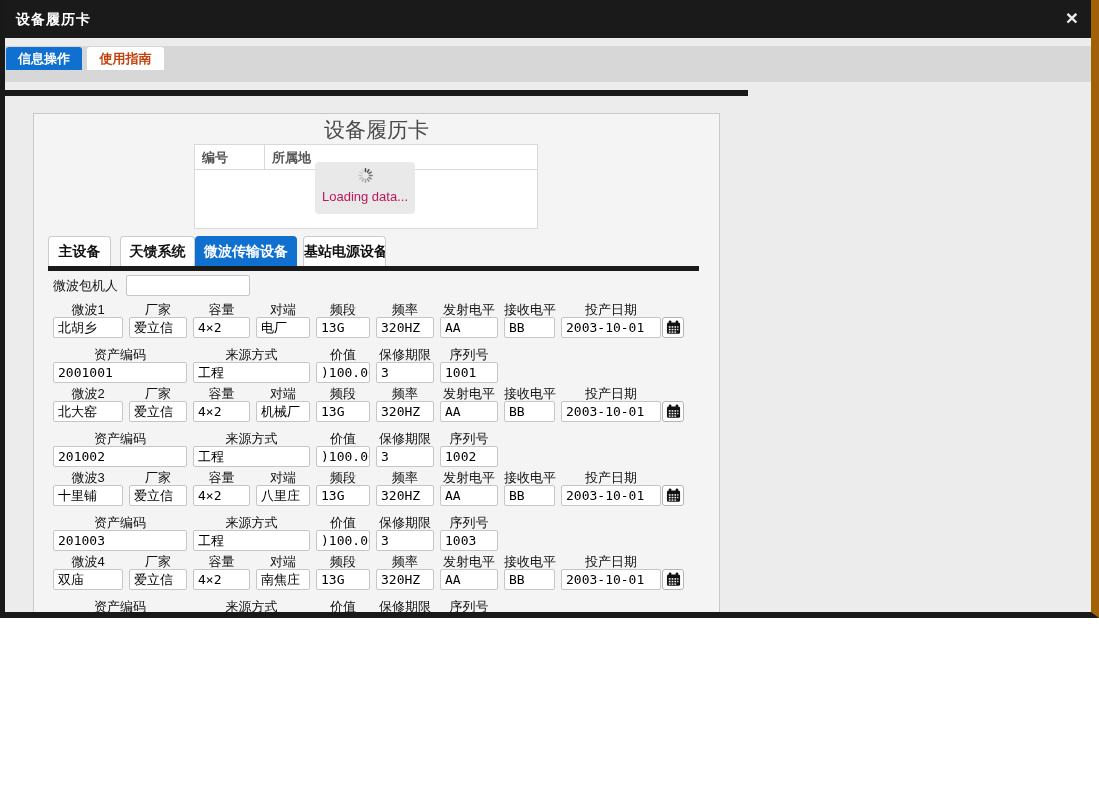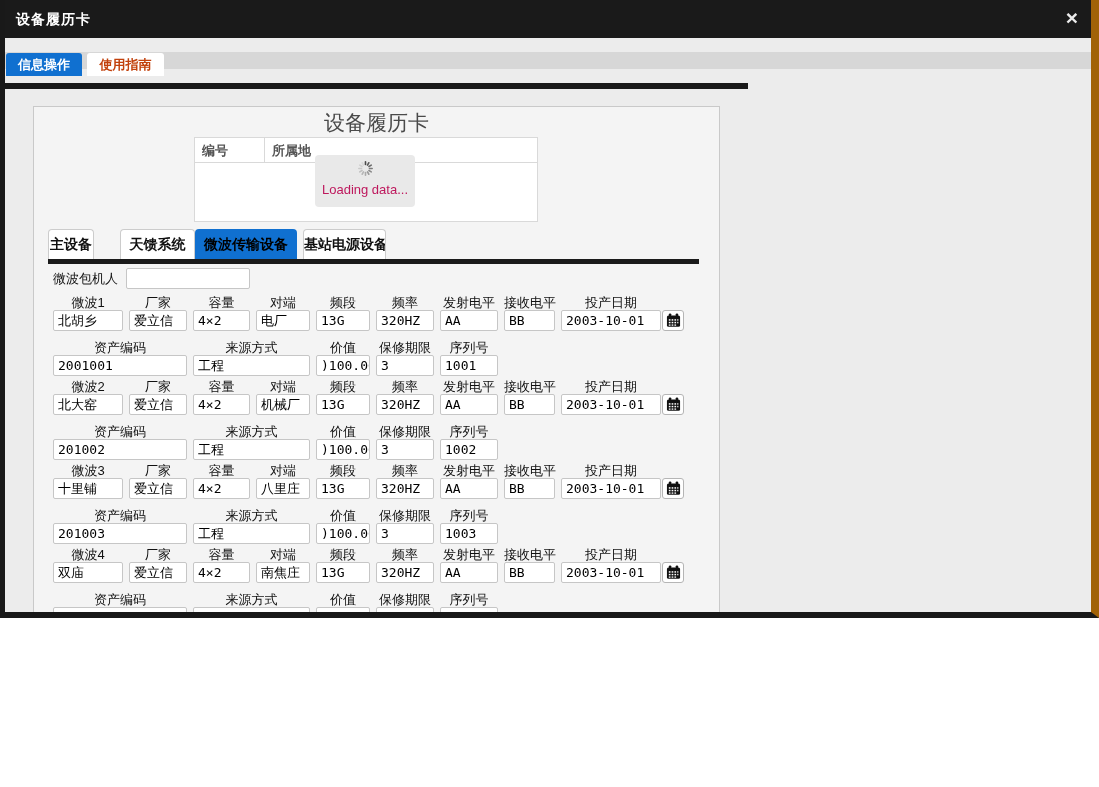--- a/index.html
+++ b/index.html
@@ -8,21 +8,21 @@
   .dialog { position:absolute; left:0; top:0; width:1099px; height:618px;
             border-left:5px solid #191919; border-right:8px solid #a16207; border-bottom:6px solid #191919;
             background:#ececec; overflow:hidden; }
 
   .titlebar { height:38px; background:#1a1a1a; color:#fff; position:relative;
               margin:0 -5px; padding-left:16px; }
   .titlebar .wtitle { font-size:14px; font-weight:bold; line-height:38px; letter-spacing:1px; }
   .close { position:absolute; top:7px; right:18px; color:#ececec; font-size:21px; font-weight:bold;
            line-height:22px; cursor:pointer; }
 
-  .tabstrip { height:17px; background:#d7d7d7; position:relative; margin:14px -5px; padding-left:5px; }
+  .tabstrip { height:36px; background:#d7d7d7; position:relative; margin:8px -5px; padding-left:5px; }
   .mtab { position:absolute; top:1px; height:23px; line-height:23px; text-align:center;
           font-size:13px; font-weight:bold; border-radius:3px 3px 0 0; cursor:pointer; }
   .mtab.t0 { left:6px; width:76px; background:#1070d0; color:#fff; }
   .mtab.t1 { left:87px; width:77px; background:#fff; color:#c2410c; }
   .hr-main { height:6px; background:#191919; width:748px; margin-left:-5px; }
 
   .content { position:relative; height:550px; background:#ececec; }
 
   .panel { position:absolute; left:28px; top:17px; width:687px; height:600px;
            background:#f4f4f4; border:1px solid #c9c9c9; }
@@ -35,23 +35,23 @@
   .st-col { font-size:13px; color:#555; line-height:25px; padding-left:7px; }
   .st-col.c1 { width:70px; border-right:1px solid #d9d9d9; }
   .loading-box { position:absolute; left:120px; top:17px; width:100px; height:52px;
                  background:#e9e9e9; border-radius:4px; text-align:center; z-index:2; padding-top:5px; }
   .loading-text { color:#be185d; font-size:13px; margin-top:1px; }
 
   .eq-tabs { position:absolute; left:14px; top:122px; height:30px; width:660px; }
   .etab { position:absolute; top:0; height:30px; line-height:29px; text-align:center; font-weight:bold;
           font-size:14px; background:#fff; border:1px solid #ccc; border-bottom:none;
           border-radius:4px 4px 0 0; color:#111; cursor:pointer; white-space:nowrap; overflow:hidden; }
-  .etab.e0 { left:0px;   width:46px; }
+  .etab.e0 { left:0px;   width:63px; }
   .etab.e1 { left:72px;  width:75px; }
-  .etab.e2 { left:147px; width:102px; background:#1070d0; color:#000000; border:none; line-height:30px; }
+  .etab.e2 { left:147px; width:102px; background:#1070d0; color:#ffffff; border:none; line-height:30px; }
   .etab.e3 { left:255px; width:83px; }
   .eq-bar { position:absolute; left:14px; top:152px; width:651px; height:5px; background:#1a1a1a; }
 
   .form { position:absolute; left:19px; top:161px; width:650px; }
   .owner-row { display:flex; align-items:center; height:21px; margin-bottom:5px; }
   .owner-label { width:73px; font-size:13px; color:#111; white-space:nowrap; }
   .owner-field { width:124px; }
 
   .grid { display:grid; grid-template-columns:70px 58px 57px 54px 54px 58px 58px 51px 100px 24px;
           column-gap:6px; align-items:center; }

